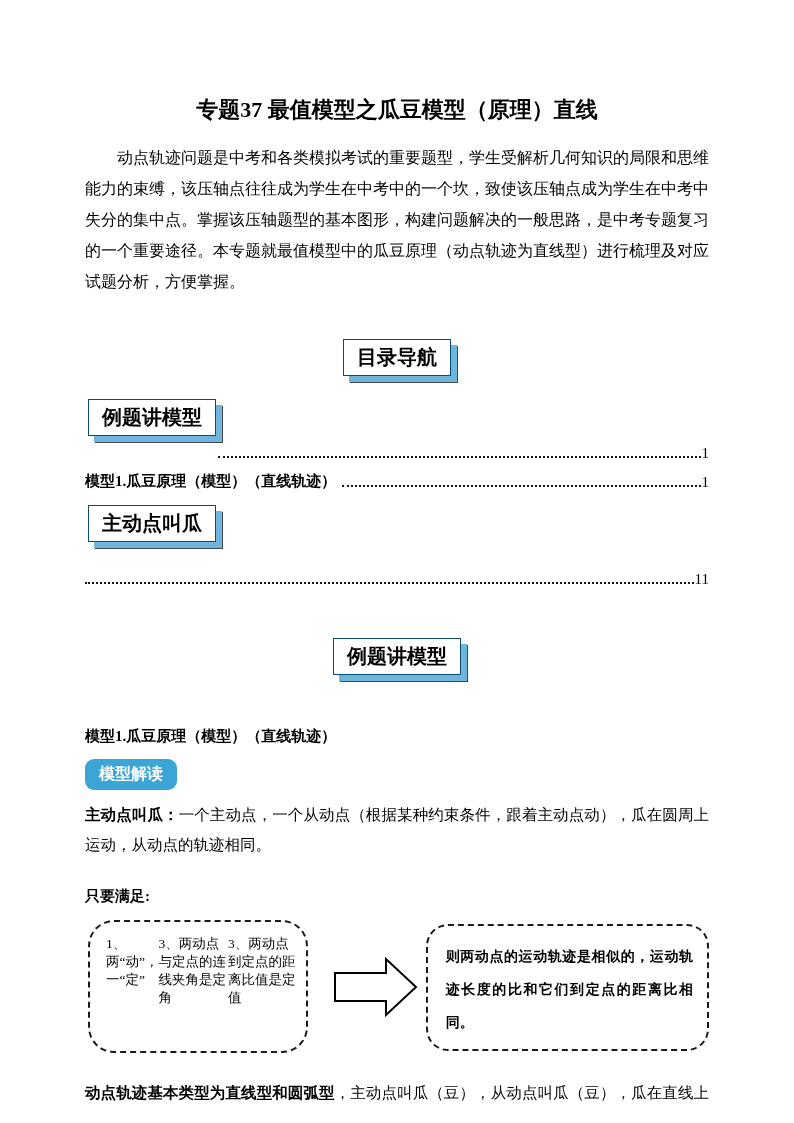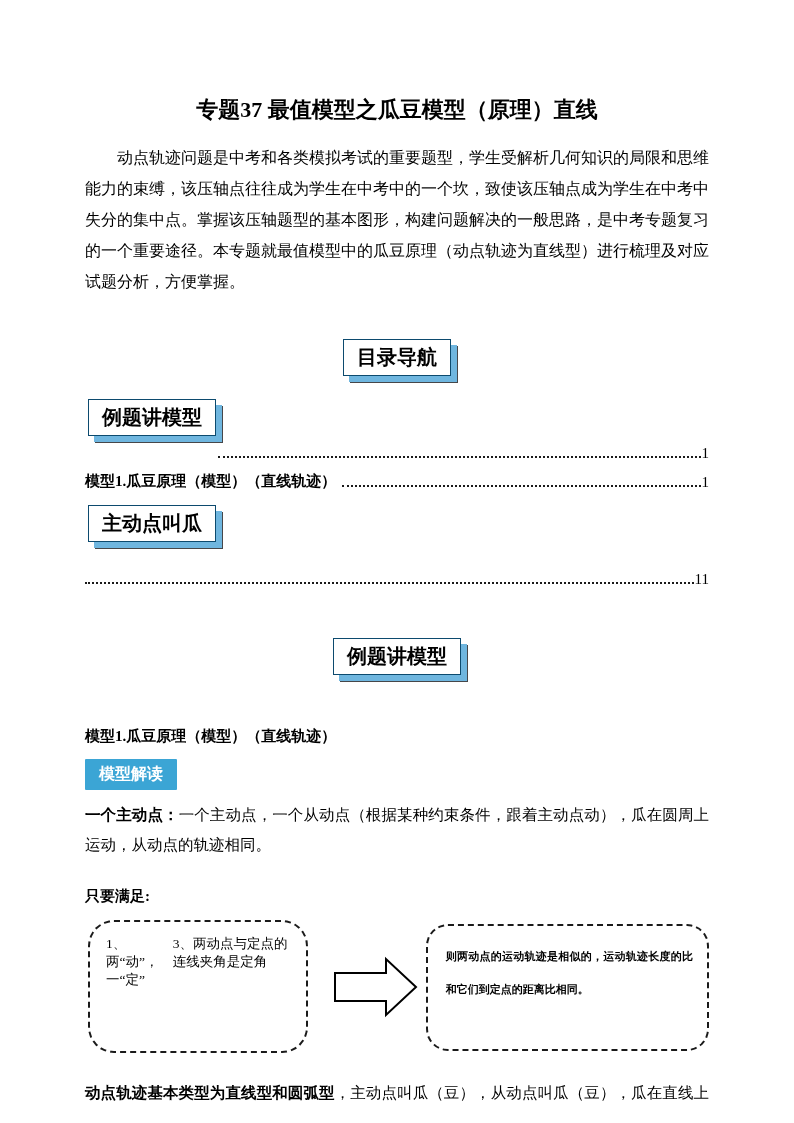--- a/index.html
+++ b/index.html
@@ -68,21 +68,21 @@
   }
   .badge {
     display: table;
     margin-top: 13px;
     background: #3BA5D5;
     color: #ffffff;
     font-family: "Liberation Sans", sans-serif;
     font-weight: bold;
     font-size: 16px;
     padding: 5px 14px;
-    border-radius: 1px;
+    border-radius: 9px;
   }
   .principle {
     margin: 10px 0 0 0;
     font-size: 15.5px;
     line-height: 30px;
     text-align: justify;
   }
   .satisfy {
     margin: 27px 0 0 0;
     font-size: 15px;
@@ -108,21 +108,21 @@
   .arrow-wrap { margin: 36px 0 0 26px; line-height: 0; }
   .result-box {
     width: 298px;
     height: 127px;
     margin-left: 8px;
     margin-top: 4px;
     box-sizing: border-box;
     border: 2px dashed #1a1a1a;
     border-radius: 22px;
     padding: 14px 14px 0 18px;
-    font-size: 11px;
+    font-size: 14px;
     font-weight: bold;
     line-height: 33px;
     text-align: justify;
   }
   .summary {
     margin: 20px 0 12px 0;
     font-size: 15.5px;
     line-height: 40px;
     text-align: justify;
   }
@@ -171,28 +171,29 @@
       <span>例题讲模型</span>
     </div>
   </div>
 
   <h2 class="model-heading">模型1.瓜豆原理（模型）（直线轨迹）</h2>
 
   <div class="badge">
     <span>模型解读</span>
   </div>
 
-  <p class="principle"><b>一个主动点：</b><span>一个主动点，一个从动点（根据某种约束条件，跟着主动点动），瓜在圆周上运动，从动点的轨迹相同。</span></p>
+  <p class="principle"><b>主动点叫瓜：</b><span>一个主动点，一个从动点（根据某种约束条件，跟着主动点动），瓜在圆周上运动，从动点的轨迹相同。</span></p>
 
   <p class="satisfy">只要满足:</p>
 
   <div class="diagram">
     <div class="cond-box">
       <div>1、两“动”，一“定”</div>
       <div>3、两动点与定点的连线夹角是定角</div>
+      <div>3、两动点到定点的距离比值是定值</div>
     </div>
     <div class="arrow-wrap">
       <svg width="84" height="62" viewBox="0 0 84 62" xmlns="http://www.w3.org/2000/svg">
         <polygon points="1,17 52,17 52,3 82,31 52,59 52,45 1,45" fill="#ffffff" stroke="#000000" stroke-width="2" stroke-linejoin="miter"></polygon>
       </svg>
     </div>
     <div class="result-box">
       <span>则两动点的运动轨迹是相似的，运动轨迹长度的比和它们到定点的距离比相同。</span>
     </div>
   </div>

